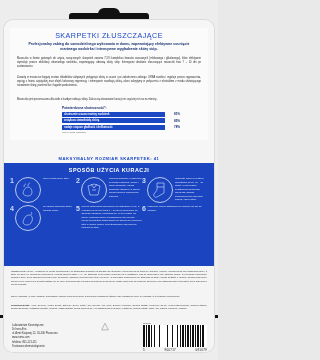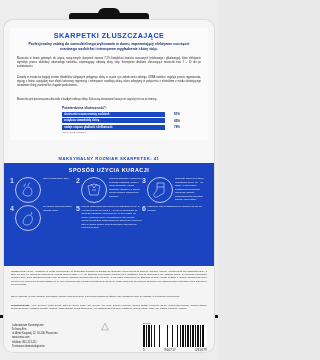--- a/index.html
+++ b/index.html
@@ -12,21 +12,21 @@
   .tab:after{content:"";position:absolute;left:29px;top:-5px;width:22px;height:8px;background:#111;border-radius:6px 6px 0 0;}
 
   
   .pouch{position:absolute;left:4px;top:20px;width:210px;height:332px;background:#f6f6f6;
          border-radius:9px;box-shadow:0 0 0 1px #dcdcdc;overflow:hidden;}
 
   
   .card{position:absolute;left:6px;top:8px;width:198px;height:112px;background:#fbfbfb;}
 
   .title{position:absolute;left:0;top:3px;width:198px;text-align:center;color:#1a47c4;
-         font-size:7.2px;font-weight:bold;letter-spacing:.45px;}
+         font-size:7.2px;font-weight:normal;letter-spacing:.45px;}
   .lead{position:absolute;left:10px;top:14px;width:178px;text-align:center;color:#16306f;
         font-size:3.55px;font-weight:bold;line-height:1.55;}
 
   .body-copy{position:absolute;left:7px;width:184px;color:#2a2a2a;font-size:2.55px;
              line-height:1.5;text-align:justify;}
   .b1{top:29px;} .b2{top:48px;} .b3{top:70px;}
 
   
   .eff{position:absolute;left:52px;top:78px;width:118px;}
   .eff-h{color:#16306f;font-size:3.3px;font-weight:bold;margin-bottom:1.6px;}

